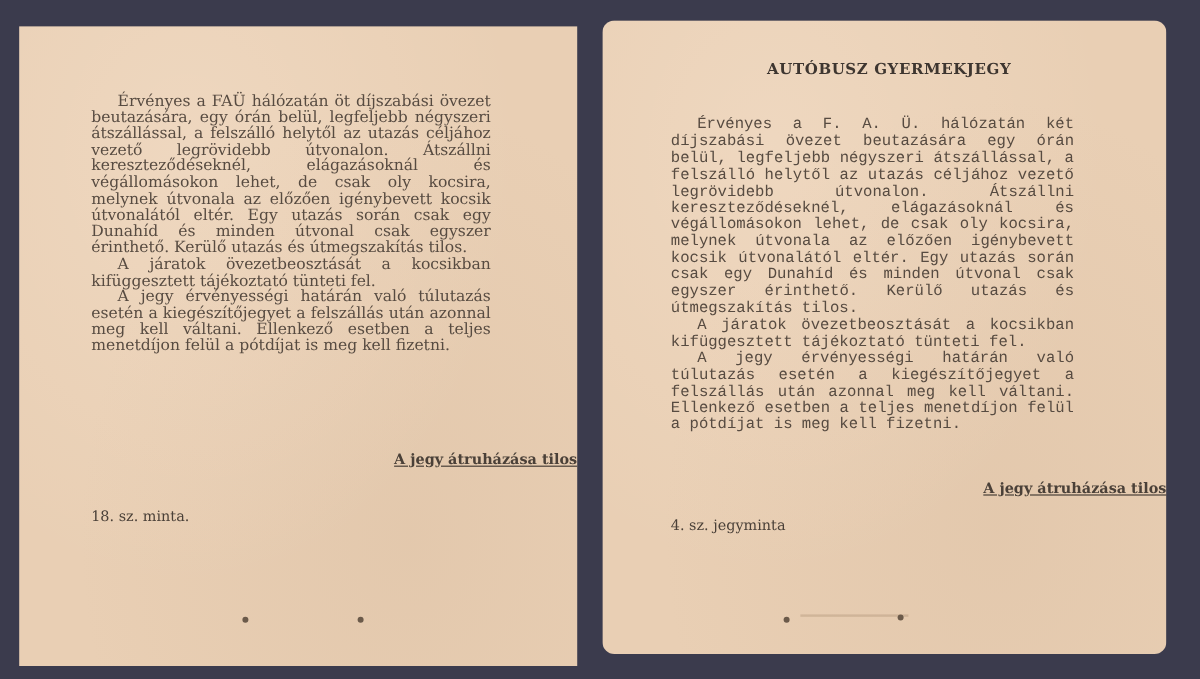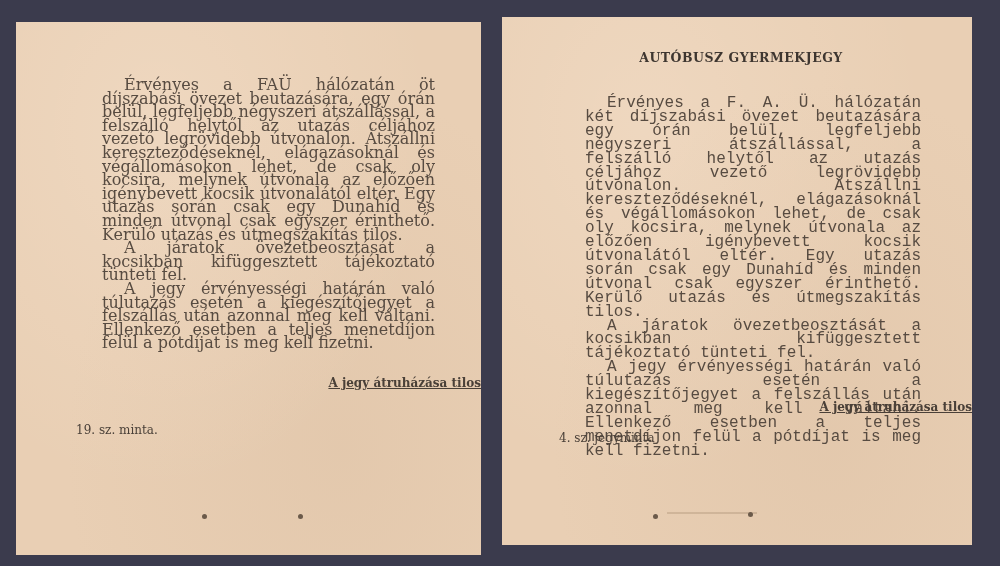--- a/index.html
+++ b/index.html
@@ -12,34 +12,34 @@
   .ticket {
     position:absolute;
     background:#e9cfb4;
     background-image:
       radial-gradient(ellipse at 30% 20%, rgba(255,240,225,0.25), rgba(0,0,0,0) 60%),
       radial-gradient(ellipse at 70% 80%, rgba(200,170,140,0.18), rgba(0,0,0,0) 60%);
     color:#4a4038;
     box-sizing:border-box;
   }
   .ticket-left { left:16px; top:22px; width:465px; height:533px; }
-  .ticket-right { left:502px; top:17px; width:470px; height:528px; }
+  .ticket-right { left:502px; top:17px; width:470px; height:528px;border-radius:10px; }
 
   .title {
     position:absolute; left:0; right:0; text-align:center;
     font-weight:bold; font-size:12.5px; letter-spacing:0.5px; color:#3e3630;
   }
   .subtitle {
     position:absolute; left:0; right:0; text-align:center;
     font-weight:bold; font-size:11.5px; color:#4a3f36;
   }
   .body-text {
     position:absolute;
-    font-size:16px; line-height:13.6px;
-    text-align:justify; color:#574b41;margin-left:26px;
+    font-size:13px; line-height:13.6px;
+    text-align:justify; color:#574b41;
   }
   .body-text p { margin:0; text-indent:22px; }
   .notice {
     position:absolute; left:0; right:0; text-align:right;
     font-weight:bold; font-size:12px; color:#4a4038;text-decoration:underline;
   }
   .footer {
     position:absolute; font-size:12px; color:#4a4038;
   }
 
@@ -65,21 +65,21 @@
 </head>
 <body>
 
 <div class="ticket ticket-left">
   <div class="body-text">
     <p>Érvényes a FAÜ hálózatán öt díjszabási övezet beutazására, egy órán belül, legfeljebb négyszeri átszállással, a felszálló helytől az utazás céljához vezető legrövidebb útvonalon. Átszállni kereszteződéseknél, elágazásoknál és végállomásokon lehet, de csak oly kocsira, melynek útvonala az előzően igénybevett kocsik útvonalától eltér. Egy utazás során csak egy Dunahíd és minden útvonal csak egyszer érinthető. Kerülő utazás és útmegszakítás tilos.</p>
     <p>A járatok övezetbeosztását a kocsikban kifüggesztett tájékoztató tünteti fel.</p>
     <p>A jegy érvényességi határán való túlutazás esetén a kiegészítőjegyet a felszállás után azonnal meg kell váltani. Ellenkező esetben a teljes menetdíjon felül a pótdíjat is meg kell fizetni.</p>
   </div>
   <div class="notice">A jegy átruházása tilos</div>
-  <div class="footer">19. sz. minta.</div>
+  <div class="footer">18. sz. minta.</div>
   <div class="punch" style="left:186px; top:492px;"></div>
   <div class="punch" style="left:282px; top:492px;"></div>
 </div>
 
 <div class="ticket ticket-right">
   <div class="title">AUTÓBUSZ GYERMEKJEGY</div>
   <div class="body-text">
     <p>Érvényes a F. A. Ü. hálózatán két díjszabási övezet beutazására egy órán belül, legfeljebb négyszeri átszállással, a felszálló helytől az utazás céljához vezető legrövidebb útvonalon. Átszállni kereszteződéseknél, elágazásoknál és végállomásokon lehet, de csak oly kocsira, melynek útvonala az előzően igénybevett kocsik útvonalától eltér. Egy utazás során csak egy Dunahíd és minden útvonal csak egyszer érinthető. Kerülő utazás és útmegszakítás tilos.</p>
     <p>A járatok övezetbeosztását a kocsikban kifüggesztett tájékoztató tünteti fel.</p>
     <p>A jegy érvényességi határán való túlutazás esetén a kiegészítőjegyet a felszállás után azonnal meg kell váltani. Ellenkező esetben a teljes menetdíjon felül a pótdíjat is meg kell fizetni.</p>

